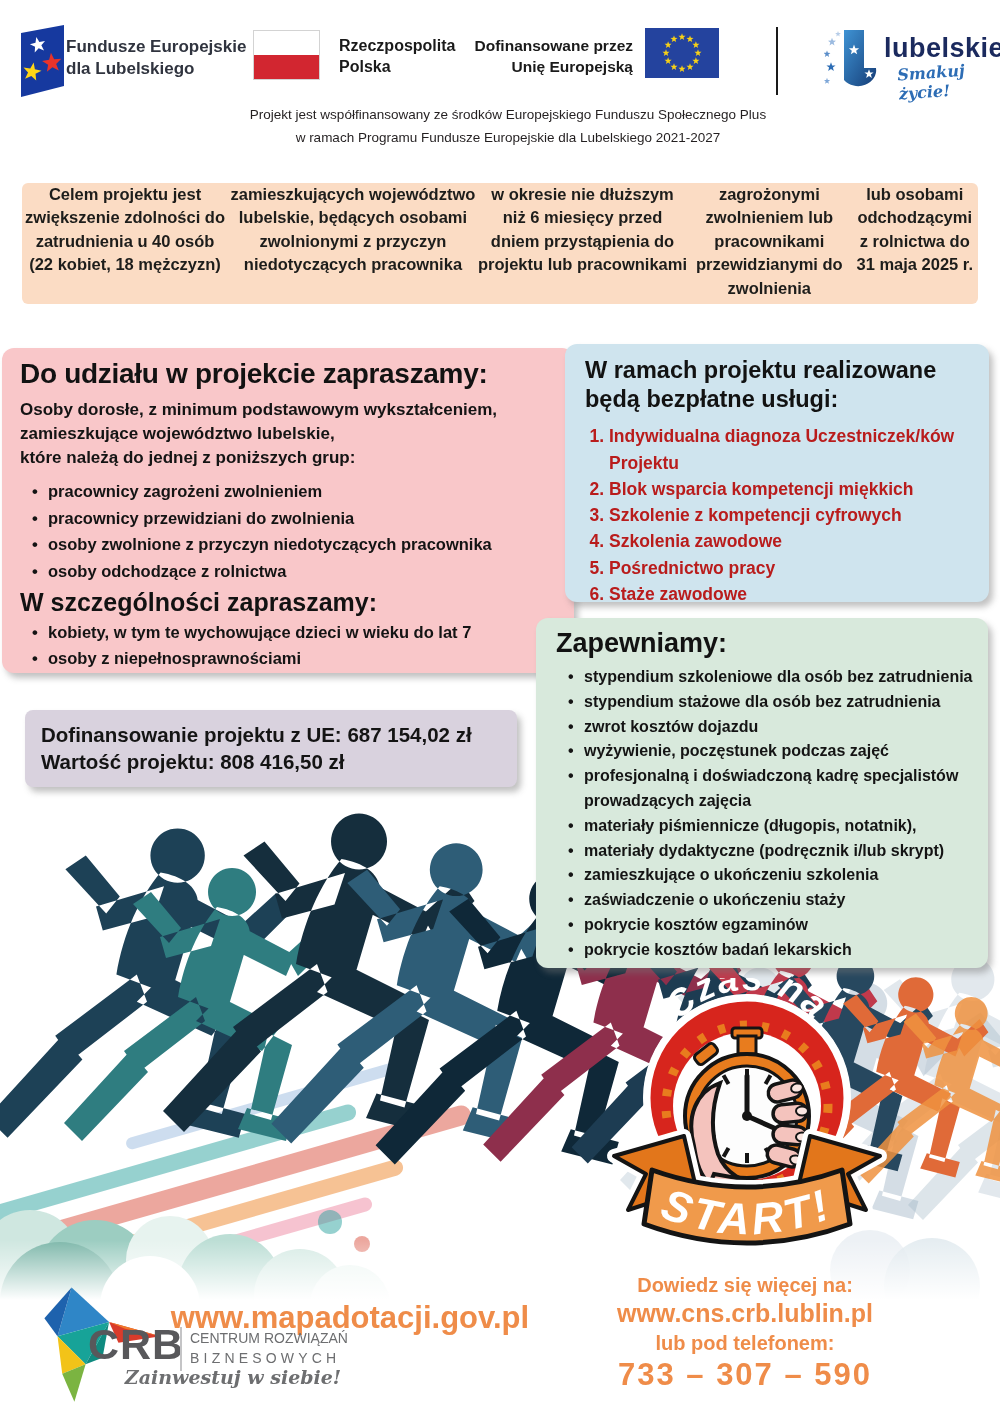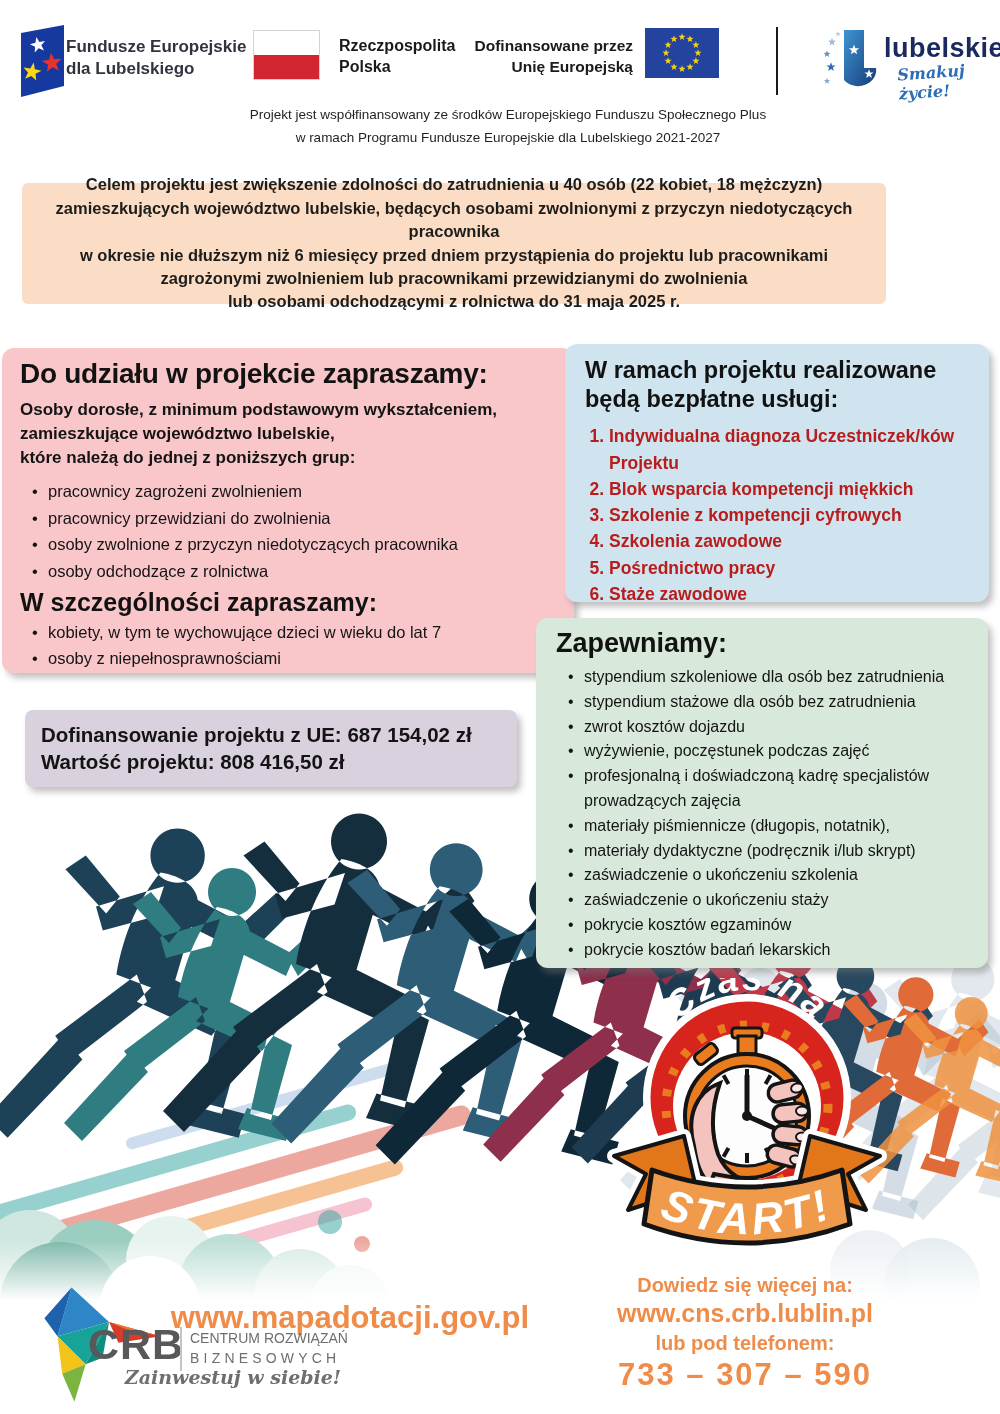--- a/index.html
+++ b/index.html
@@ -13,29 +13,29 @@
   .pl-flag .r{height:24px;background:#d22630;}
   .pl-text{left:339px;top:36px;font-size:16px;font-weight:bold;color:#1a1a1a;line-height:1.3;}
   .cofund-text{left:455px;top:36px;width:178px;text-align:right;font-size:15.5px;font-weight:bold;color:#1a1a1a;line-height:1.35;}
   .hdr-divider{left:776px;top:27px;width:2px;height:68px;background:#1a1a1a;}
   .lub-name{left:884px;top:33px;font-size:27px;font-weight:bold;color:#1b2a5e;letter-spacing:.5px;}
   .lub-tag{left:898px;top:62px;font-size:16px;font-style:italic;font-weight:bold;color:#2d6db5;
            font-family:"DejaVu Serif",serif;transform:rotate(-4deg);}
   .subtitle{left:8px;width:1000px;text-align:center;font-size:13.5px;color:#231f20;}
   
   .box{border-radius:12px;box-shadow:4px 5px 6px rgba(120,120,120,.45);box-sizing:border-box;z-index:2;}
-  .goal-box{left:22px;top:183px;width:864px;height:121px;background:#fbdcc4;border-radius:6px;
-            display:flex;flex-direction:column;justify-content:center;text-align:center;
+  .goal-box{left:22px;top:183px;width:956px;height:121px;background:#fbdcc4;border-radius:6px;
+            display:flex;flex-direction:row;justify-content:center;text-align:center;
             font-size:16.5px;font-weight:bold;color:#1d1d1b;line-height:1.42;box-shadow:none;}
   .invite-box{left:2px;top:348px;width:572px;height:325px;background:#f9c7c9;padding:10px 16px 8px 18px;}
   .invite-box h1{margin:0 0 8px 0;font-size:28px;color:#121212;letter-spacing:-.3px;}
   .invite-box .intro{font-size:17px;font-weight:bold;color:#141414;line-height:1.42;}
   .invite-box h2{margin:4px 0 2px 0;font-size:25px;color:#121212;}
   ul.blt{margin:8px 0 0 0;padding:0 0 0 28px;list-style:none;}
-  ul.blt li{font-size:16.5px;font-weight:normal;color:#141414;line-height:1.6;position:relative;}
+  ul.blt li{font-size:16.5px;font-weight:bold;color:#141414;line-height:1.6;position:relative;}
   ul.blt li::before{content:"•";position:absolute;left:-16px;}
   .services-box{left:565px;top:344px;width:424px;height:258px;background:#cfe4ee;padding:12px 32px 8px 20px;}
   .services-box h1{margin:0 0 10px 0;font-size:23.5px;color:#121212;line-height:1.22;}
   ol.num{margin:0;padding:0 0 0 24px;}
   ol.num li{font-size:17.5px;font-weight:bold;color:#b91c1c;line-height:1.5;}
   .provide-box{left:536px;top:618px;width:452px;height:350px;background:#d8e9dc;padding:10px 14px 8px 20px;}
   .provide-box h1{margin:0 0 6px 0;font-size:27px;color:#121212;}
   .provide-box ul.blt li{font-size:16px;line-height:1.55;}
   .funding-box{left:25px;top:710px;width:492px;height:77px;background:#d9d2de;border-radius:8px;
                padding:12px 0 0 16px;font-size:20.5px;font-weight:bold;color:#141414;line-height:1.3;}
@@ -177,21 +177,21 @@
   <div class="abs box provide-box">
     <h1>Zapewniamy:</h1>
     <ul class="blt" style="margin-top:2px;">
       <li>stypendium szkoleniowe dla osób bez zatrudnienia</li>
       <li>stypendium stażowe dla osób bez zatrudnienia</li>
       <li>zwrot kosztów dojazdu</li>
       <li>wyżywienie, poczęstunek podczas zajęć</li>
       <li>profesjonalną i doświadczoną kadrę specjalistów prowadzących zajęcia</li>
       <li>materiały piśmiennicze (długopis, notatnik),</li>
       <li>materiały dydaktyczne (podręcznik i/lub skrypt)</li>
-      <li>zaświadczenie o ukończeniu szkolenia</li>
+      <li>zamieszkujące o ukończeniu szkolenia</li>
       <li>zaświadczenie o ukończeniu staży</li>
       <li>pokrycie kosztów egzaminów</li>
       <li>pokrycie kosztów badań lekarskich</li>
     </ul>
   </div>
 
   <div class="abs box funding-box">
     <div>Dofinansowanie projektu z UE: 687 154,02 zł</div>
     <div>Wartość projektu: 808 416,50 zł</div>
   </div>

